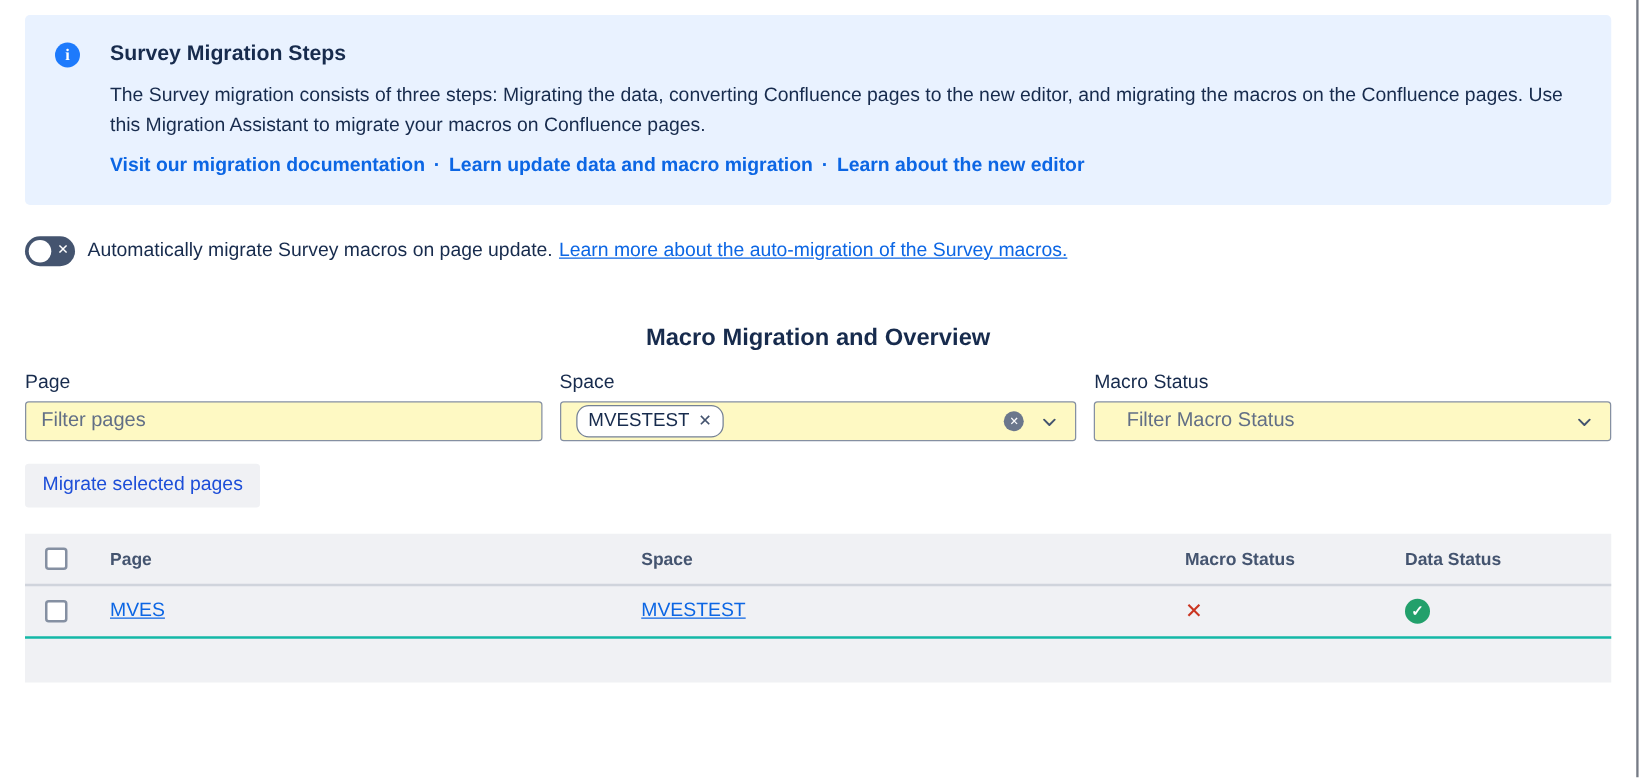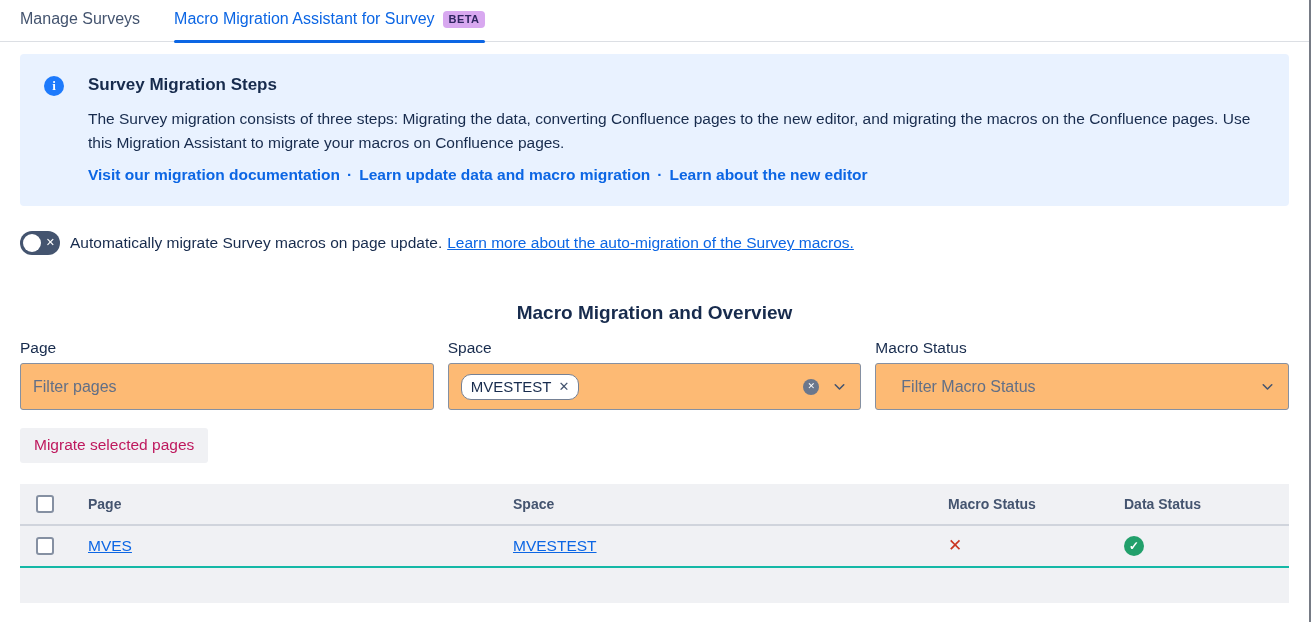--- a/index.html
+++ b/index.html
@@ -153,22 +153,22 @@
     display: flex;
     gap: 14px;
   }
   .filter { flex: 1 1 0; }
   .filter-label {
     font-size: 15.5px;
     color: #172B4D;
     margin-bottom: 6px;
   }
   .field {
-    height: 47px;
-    background: #fdba74;
+    height: 32px;
+    background: #fef9c3;
     border: 1px solid #8590A2;
     border-radius: 3px;
     display: flex;
     align-items: center;
     padding: 0 12px;
   }
   .field input {
     border: none;
     outline: none;
     width: 100%;
@@ -211,21 +211,21 @@
     cursor: pointer;
     line-height: 1;
   }
   .chevron { display: flex; align-items: center; cursor: pointer; }
 
   
   .migrate-btn {
     margin: 18px 20px 0 20px;
     display: inline-block;
     background: #F0F1F4;
-    color: #be185d;
+    color: #1d4ed8;
     border: none;
     border-radius: 3px;
     font-size: 15.5px;
     font-family: "Liberation Sans", sans-serif;
     padding: 8px 14px 9px 14px;
     cursor: not-allowed;
   }
 
   
   .table {
@@ -279,29 +279,20 @@
     display: flex; align-items: center; justify-content: center;
     line-height: 1;
   }
 </style>
 </head>
 <body>
 
 <div class="page">
 
   
-  <div class="tabbar">
-    <div class="tab">
-      <span>Manage Surveys</span>
-    </div>
-    <div class="tab active">
-      <span>Macro Migration Assistant for Survey</span>
-      <span class="beta-badge">BETA</span>
-    </div>
-  </div>
 
   
   <div class="info-panel">
     <div class="info-icon">i</div>
     <div>
       <div class="info-title">Survey Migration Steps</div>
       <div class="info-body">The Survey migration consists of three steps: Migrating the data, converting Confluence pages to the new editor, and migrating the macros on the Confluence pages. Use this Migration Assistant to migrate your macros on Confluence pages.</div>
       <div class="info-links">
         <a>Visit our migration documentation</a><span class="dot-sep">·</span><a>Learn update data and macro migration</a><span class="dot-sep">·</span><a>Learn about the new editor</a>
       </div>

